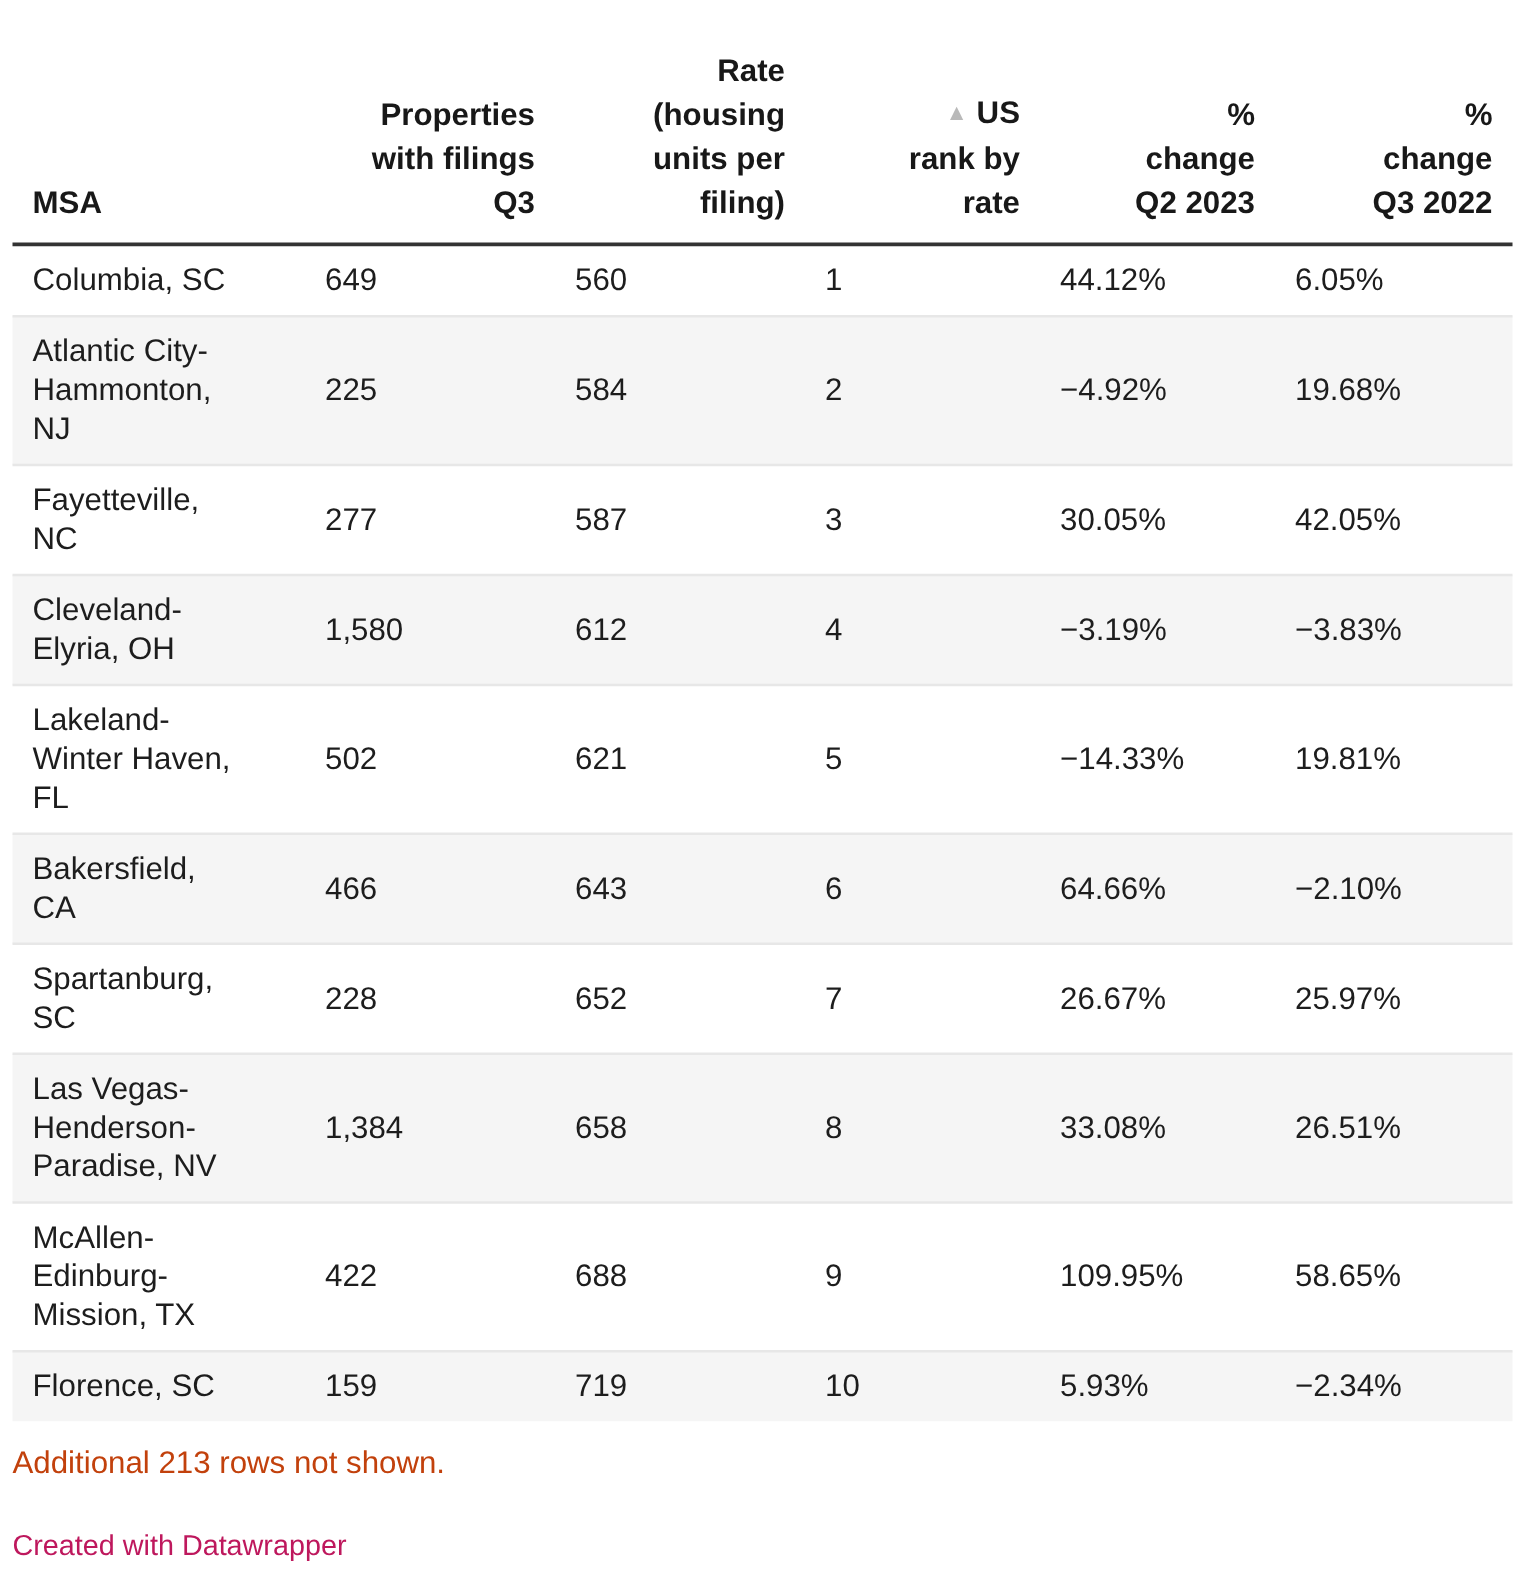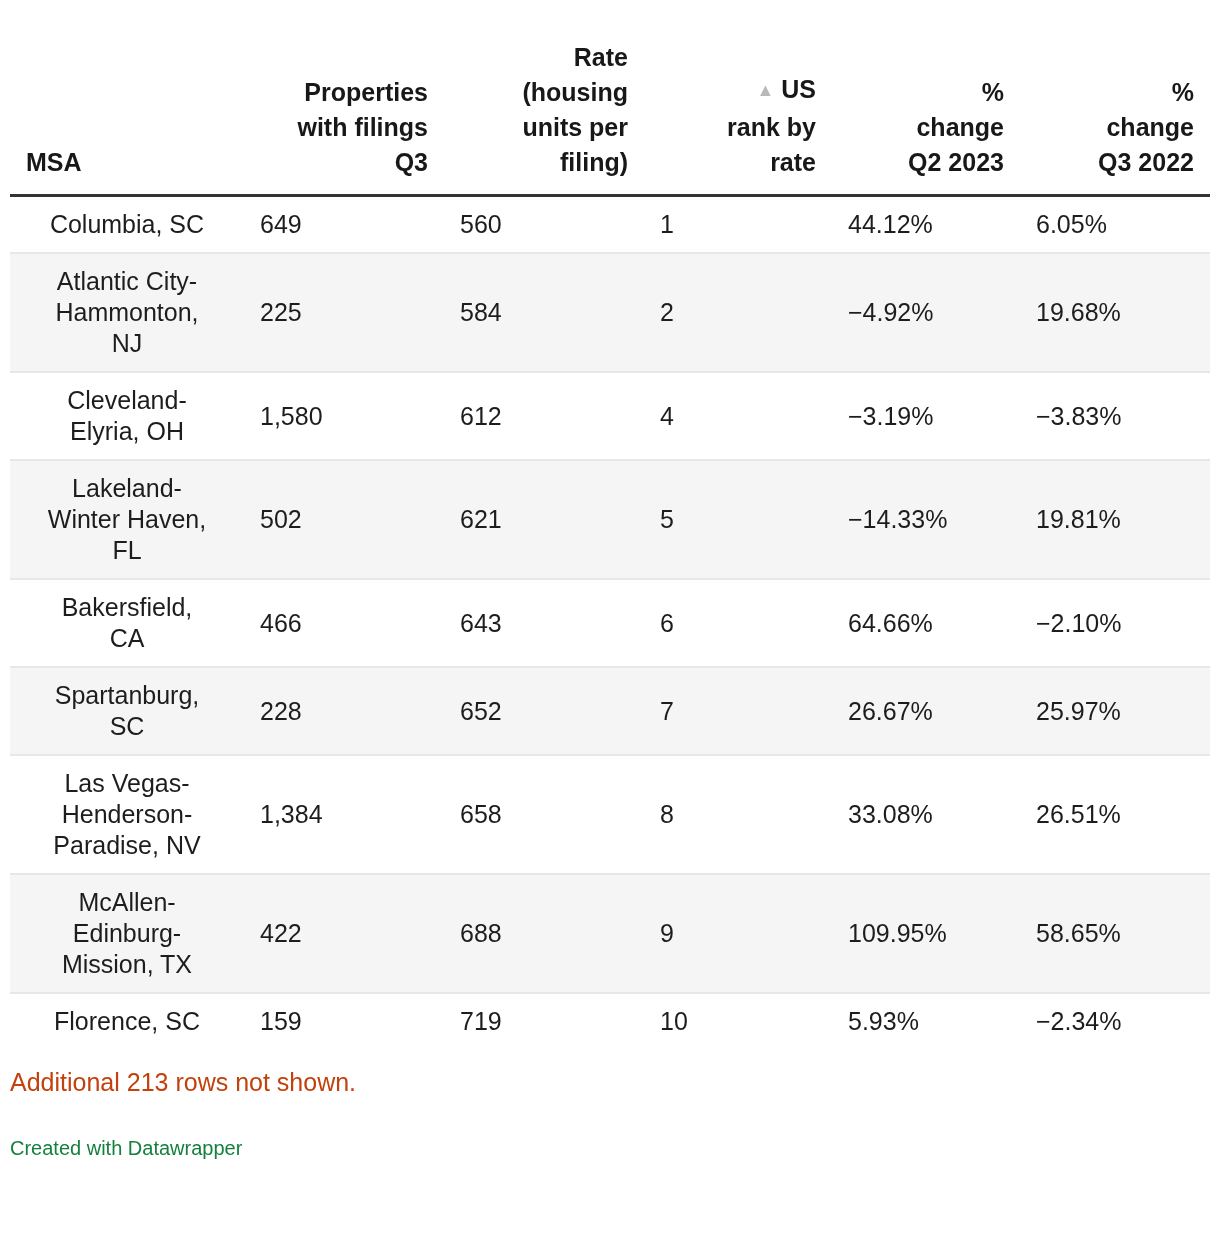--- a/index.html
+++ b/index.html
@@ -40,43 +40,43 @@
   thead th.left { text-align: left; padding-left: 16px; }
 
   tbody td {
     font-size: 25px;
     line-height: 31px;
     padding: 12px 16px;
     text-align: left;
     vertical-align: middle;
     white-space: pre-line;
   }
-  tbody td.left { text-align: center; }
+  tbody td.left { text-align: left; }
   tbody tr:nth-child(even) { background: #f5f5f5; }
   tbody tr + tr td { border-top: 2px solid #e7e7e7; }
 
   .sort-icon {
     display: inline-block;
     font-size: 18px;
     color: #b9b9b9;
     margin-right: 7px;
     transform: translateY(-2px);
   }
 
   .note {
     margin: 18px 0 0 0;
     font-size: 25px;
     line-height: 31px;
     color: #c2410c;
   }
   .attribution {
     margin: 38px 0 0 0;
-    font-size: 20px;
+    font-size: 23px;
     line-height: 24px;
-    color: #15803d;
+    color: #be185d;
   }
 </style>
 </head>
 <body>
 
 <div class="wrap">
 
   <table class="rank-table">
     <colgroup>
       <col class="c-msa">
@@ -120,20 +120,29 @@
       <td class="left">Atlantic City-
 Hammonton,
 NJ</td>
       <td>225</td>
       <td>584</td>
       <td>2</td>
       <td>−4.92%</td>
       <td>19.68%</td>
     </tr>
         <tr>
+      <td class="left">Fayetteville,
+NC</td>
+      <td>277</td>
+      <td>587</td>
+      <td>3</td>
+      <td>30.05%</td>
+      <td>42.05%</td>
+    </tr>
+        <tr>
       <td class="left">Cleveland-
 Elyria, OH</td>
       <td>1,580</td>
       <td>612</td>
       <td>4</td>
       <td>−3.19%</td>
       <td>−3.83%</td>
     </tr>
         <tr>
       <td class="left">Lakeland-

